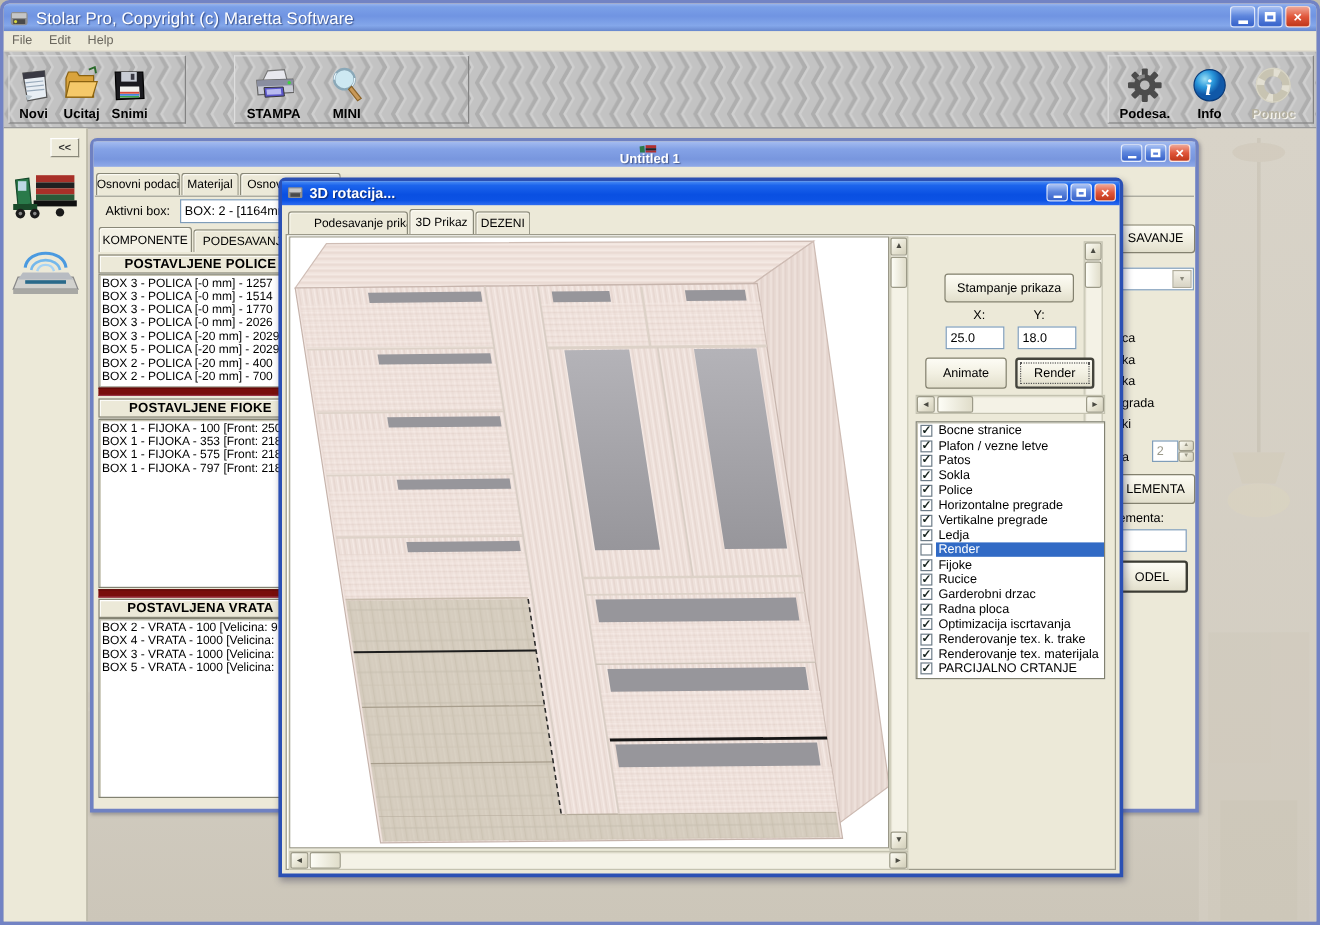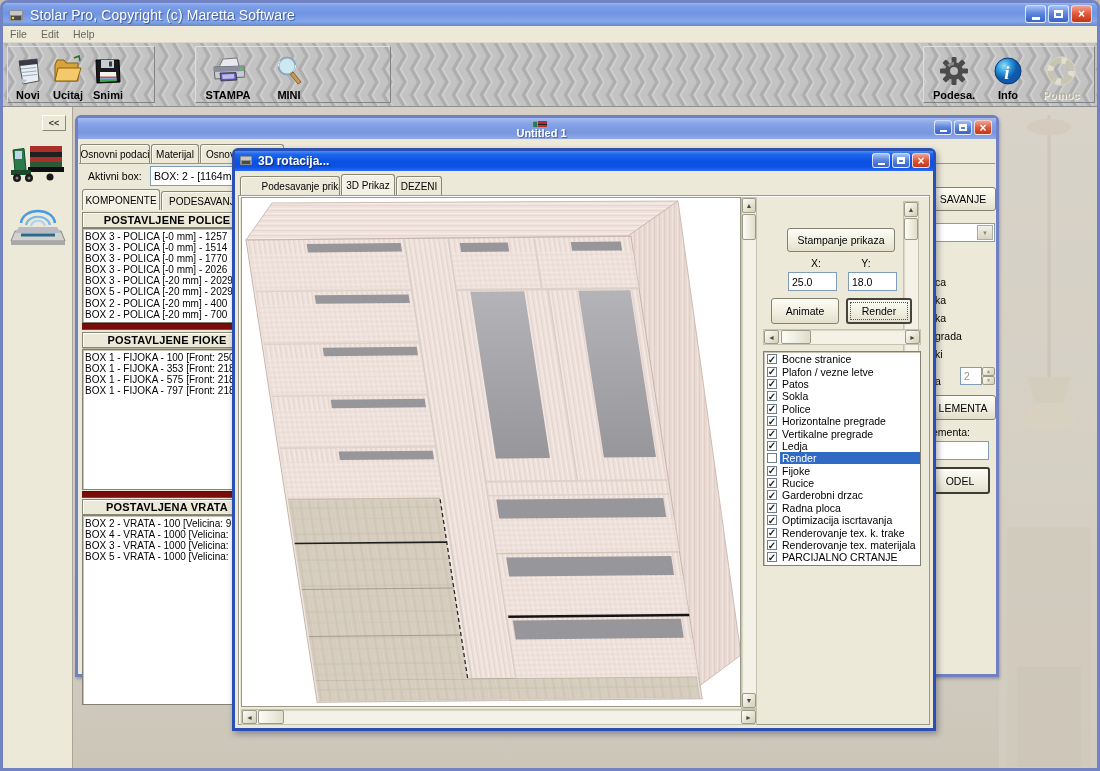--- a/index.html
+++ b/index.html
@@ -329,21 +329,21 @@
     <div class="hdrbar abs" style="left:4px; top:214px; height:16px;" data-name="section-header-fioke">POSTAVLJENE FIOKE</div>
     <div class="listbox abs" style="left:4px; top:231px; height:141px;" data-name="fioke-list">
         <div class="lirow" data-name="list-item">BOX 1 - FIJOKA - 100 [Front: 250]</div>
         <div class="lirow" data-name="list-item">BOX 1 - FIJOKA - 353 [Front: 218]</div>
         <div class="lirow" data-name="list-item">BOX 1 - FIJOKA - 575 [Front: 218]</div>
         <div class="lirow" data-name="list-item">BOX 1 - FIJOKA - 797 [Front: 218]</div>
       </div>
     <div class="sep abs" style="left:4px; top:373px; height:7px;" data-name="section-separator"></div>
 
     <div class="hdrbar abs" style="left:4px; top:381px; height:16px;" data-name="section-header-vrata">POSTAVLJENA VRATA</div>
-    <div class="listbox abs" style="left:4px; top:397px; height:190px;" data-name="vrata-list">
+    <div class="listbox abs" style="left:4px; top:397px; height:150px;" data-name="vrata-list">
         <div class="lirow" data-name="list-item">BOX 2 - VRATA - 100 [Velicina: 9</div>
         <div class="lirow" data-name="list-item">BOX 4 - VRATA - 1000 [Velicina: </div>
         <div class="lirow" data-name="list-item">BOX 3 - VRATA - 1000 [Velicina: </div>
         <div class="lirow" data-name="list-item">BOX 5 - VRATA - 1000 [Velicina: </div>
       </div>
 
     <div class="btn abs" style="left:852px; top:69px; width:66px; height:24px;" data-name="podesavanje-right-button">SAVANJE</div>
     <div class="inset abs" style="left:853px; top:105px; width:64px; height:19px;" data-name="material-combo">
       <div class="abs" style="right:1px; top:1px; width:16px; height:15px; background:linear-gradient(180deg,#f4f2e8,#d8d4c4); border:1px solid #b0ac9a; display:flex; align-items:center; justify-content:center;" data-name="combo-arrow-icon">
           <span style="font-size:6px; color:#8a887c;">▼</span>

